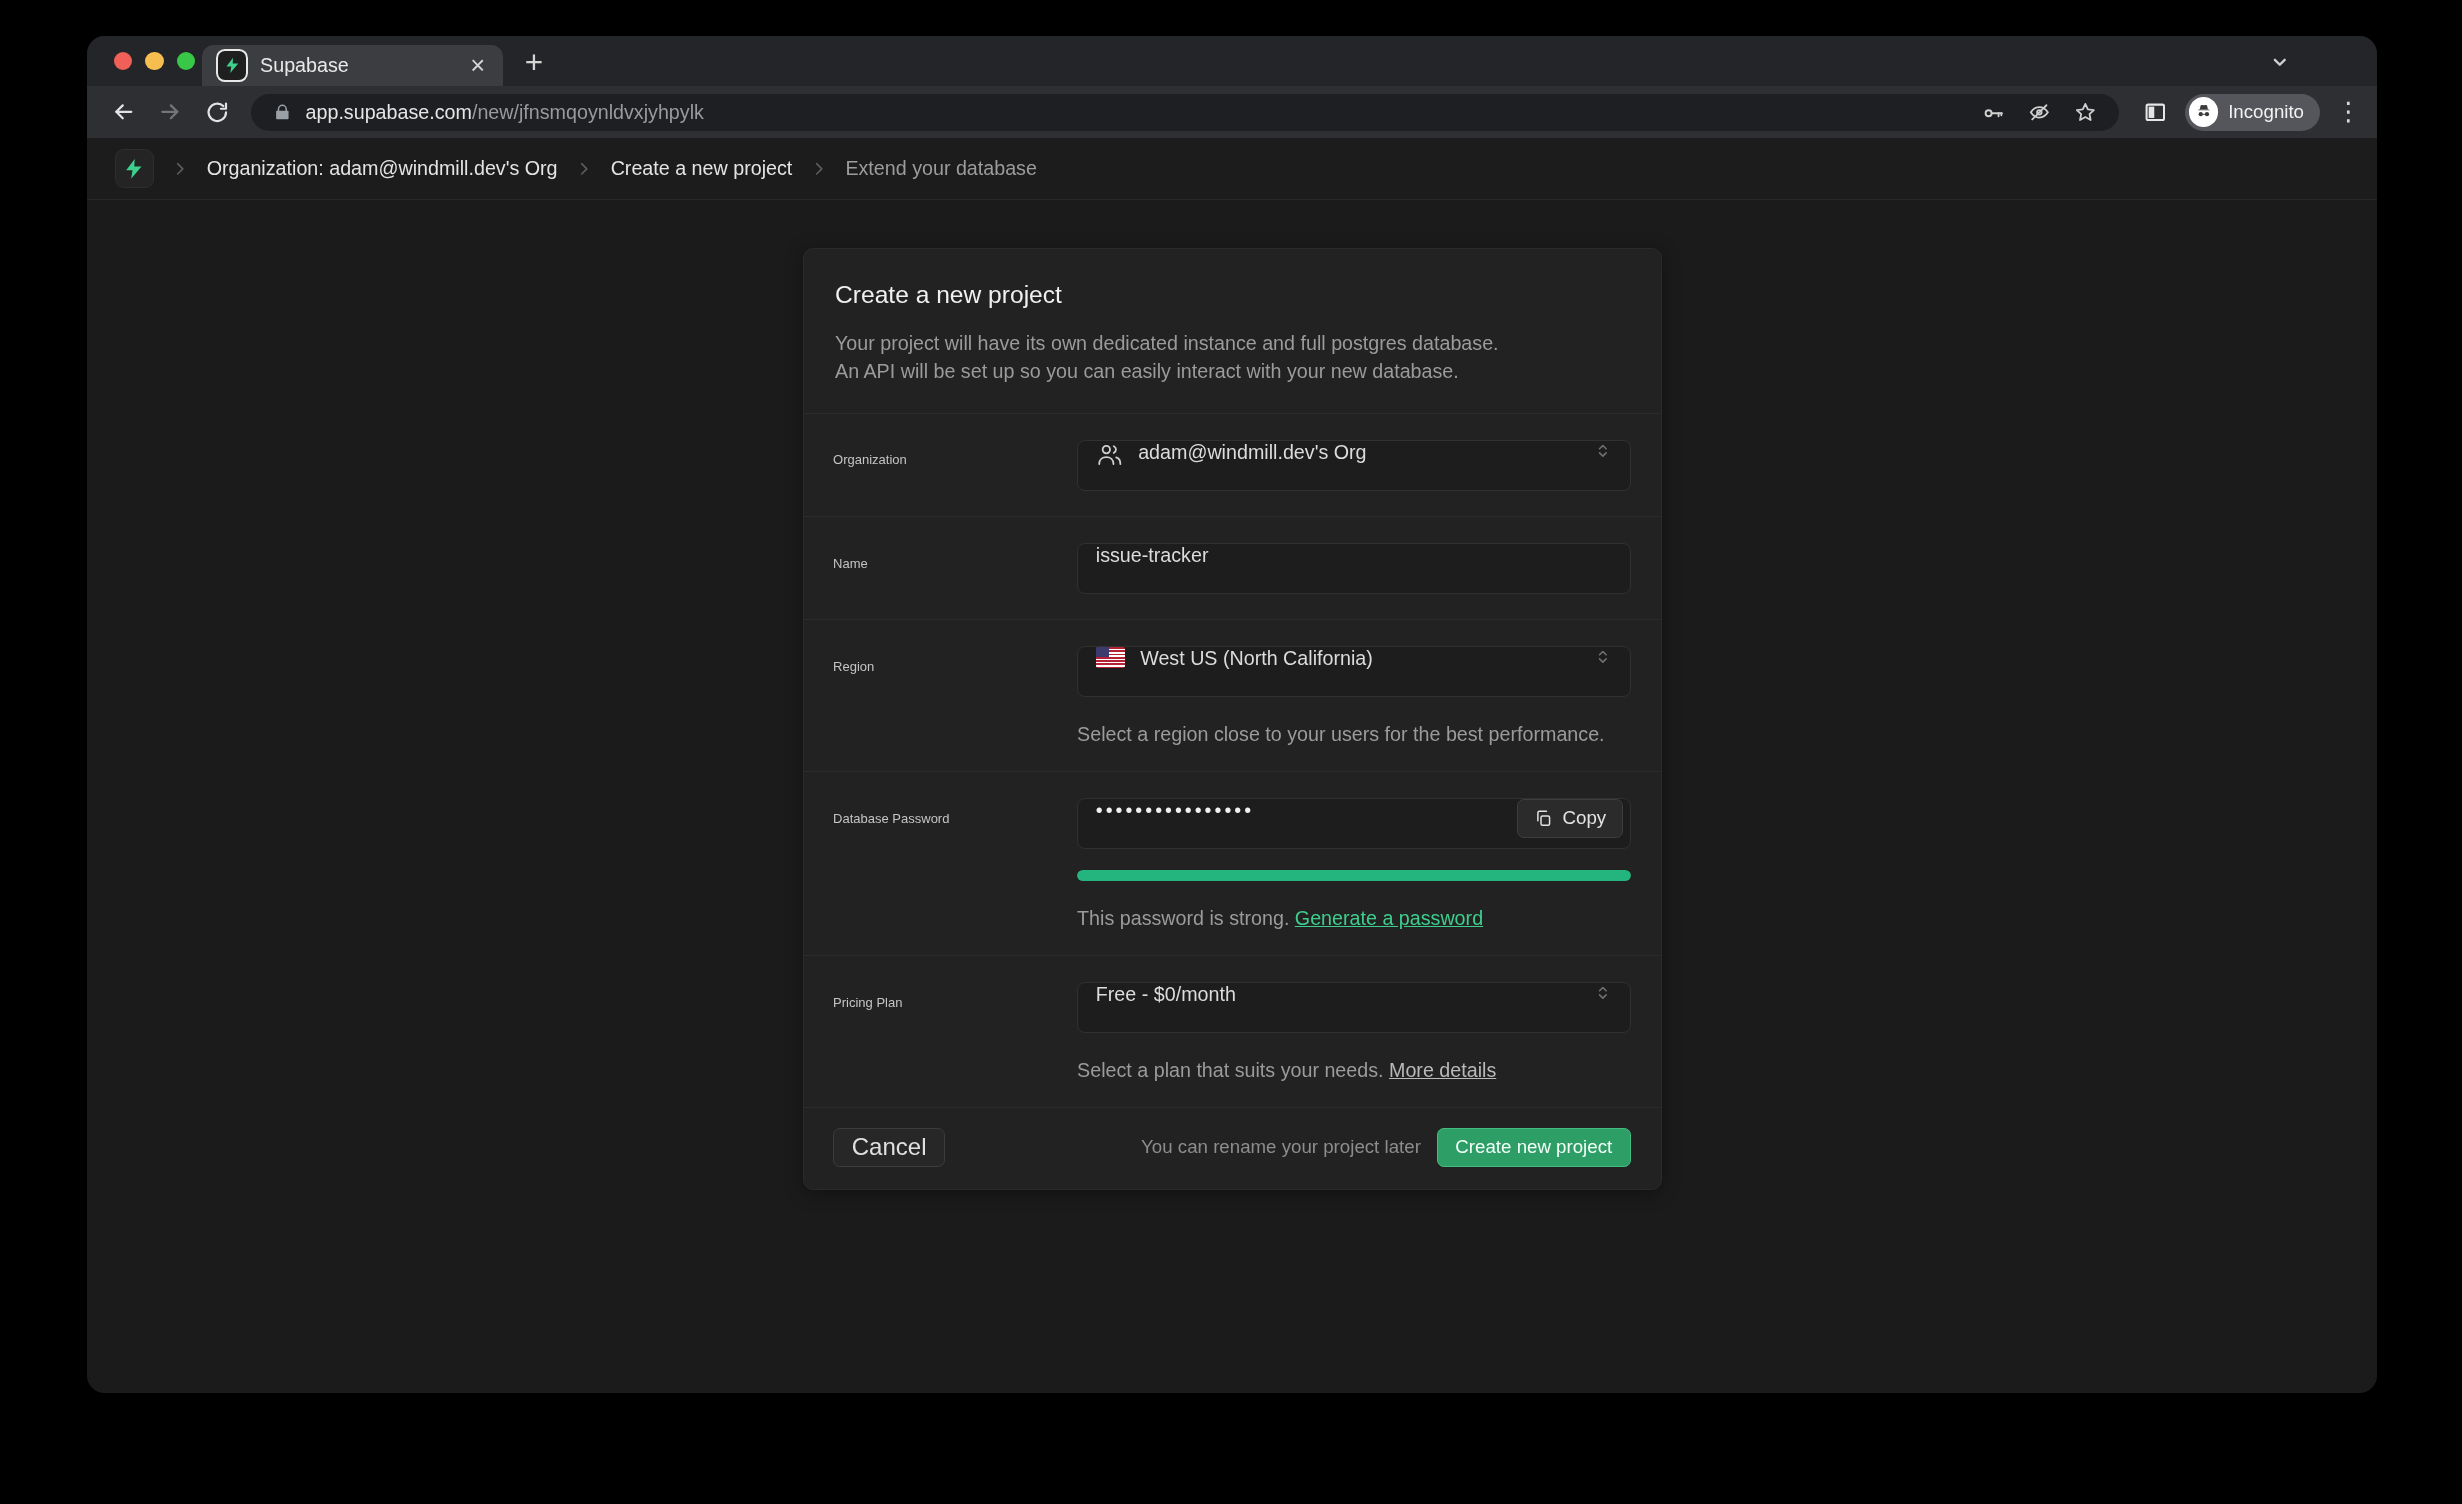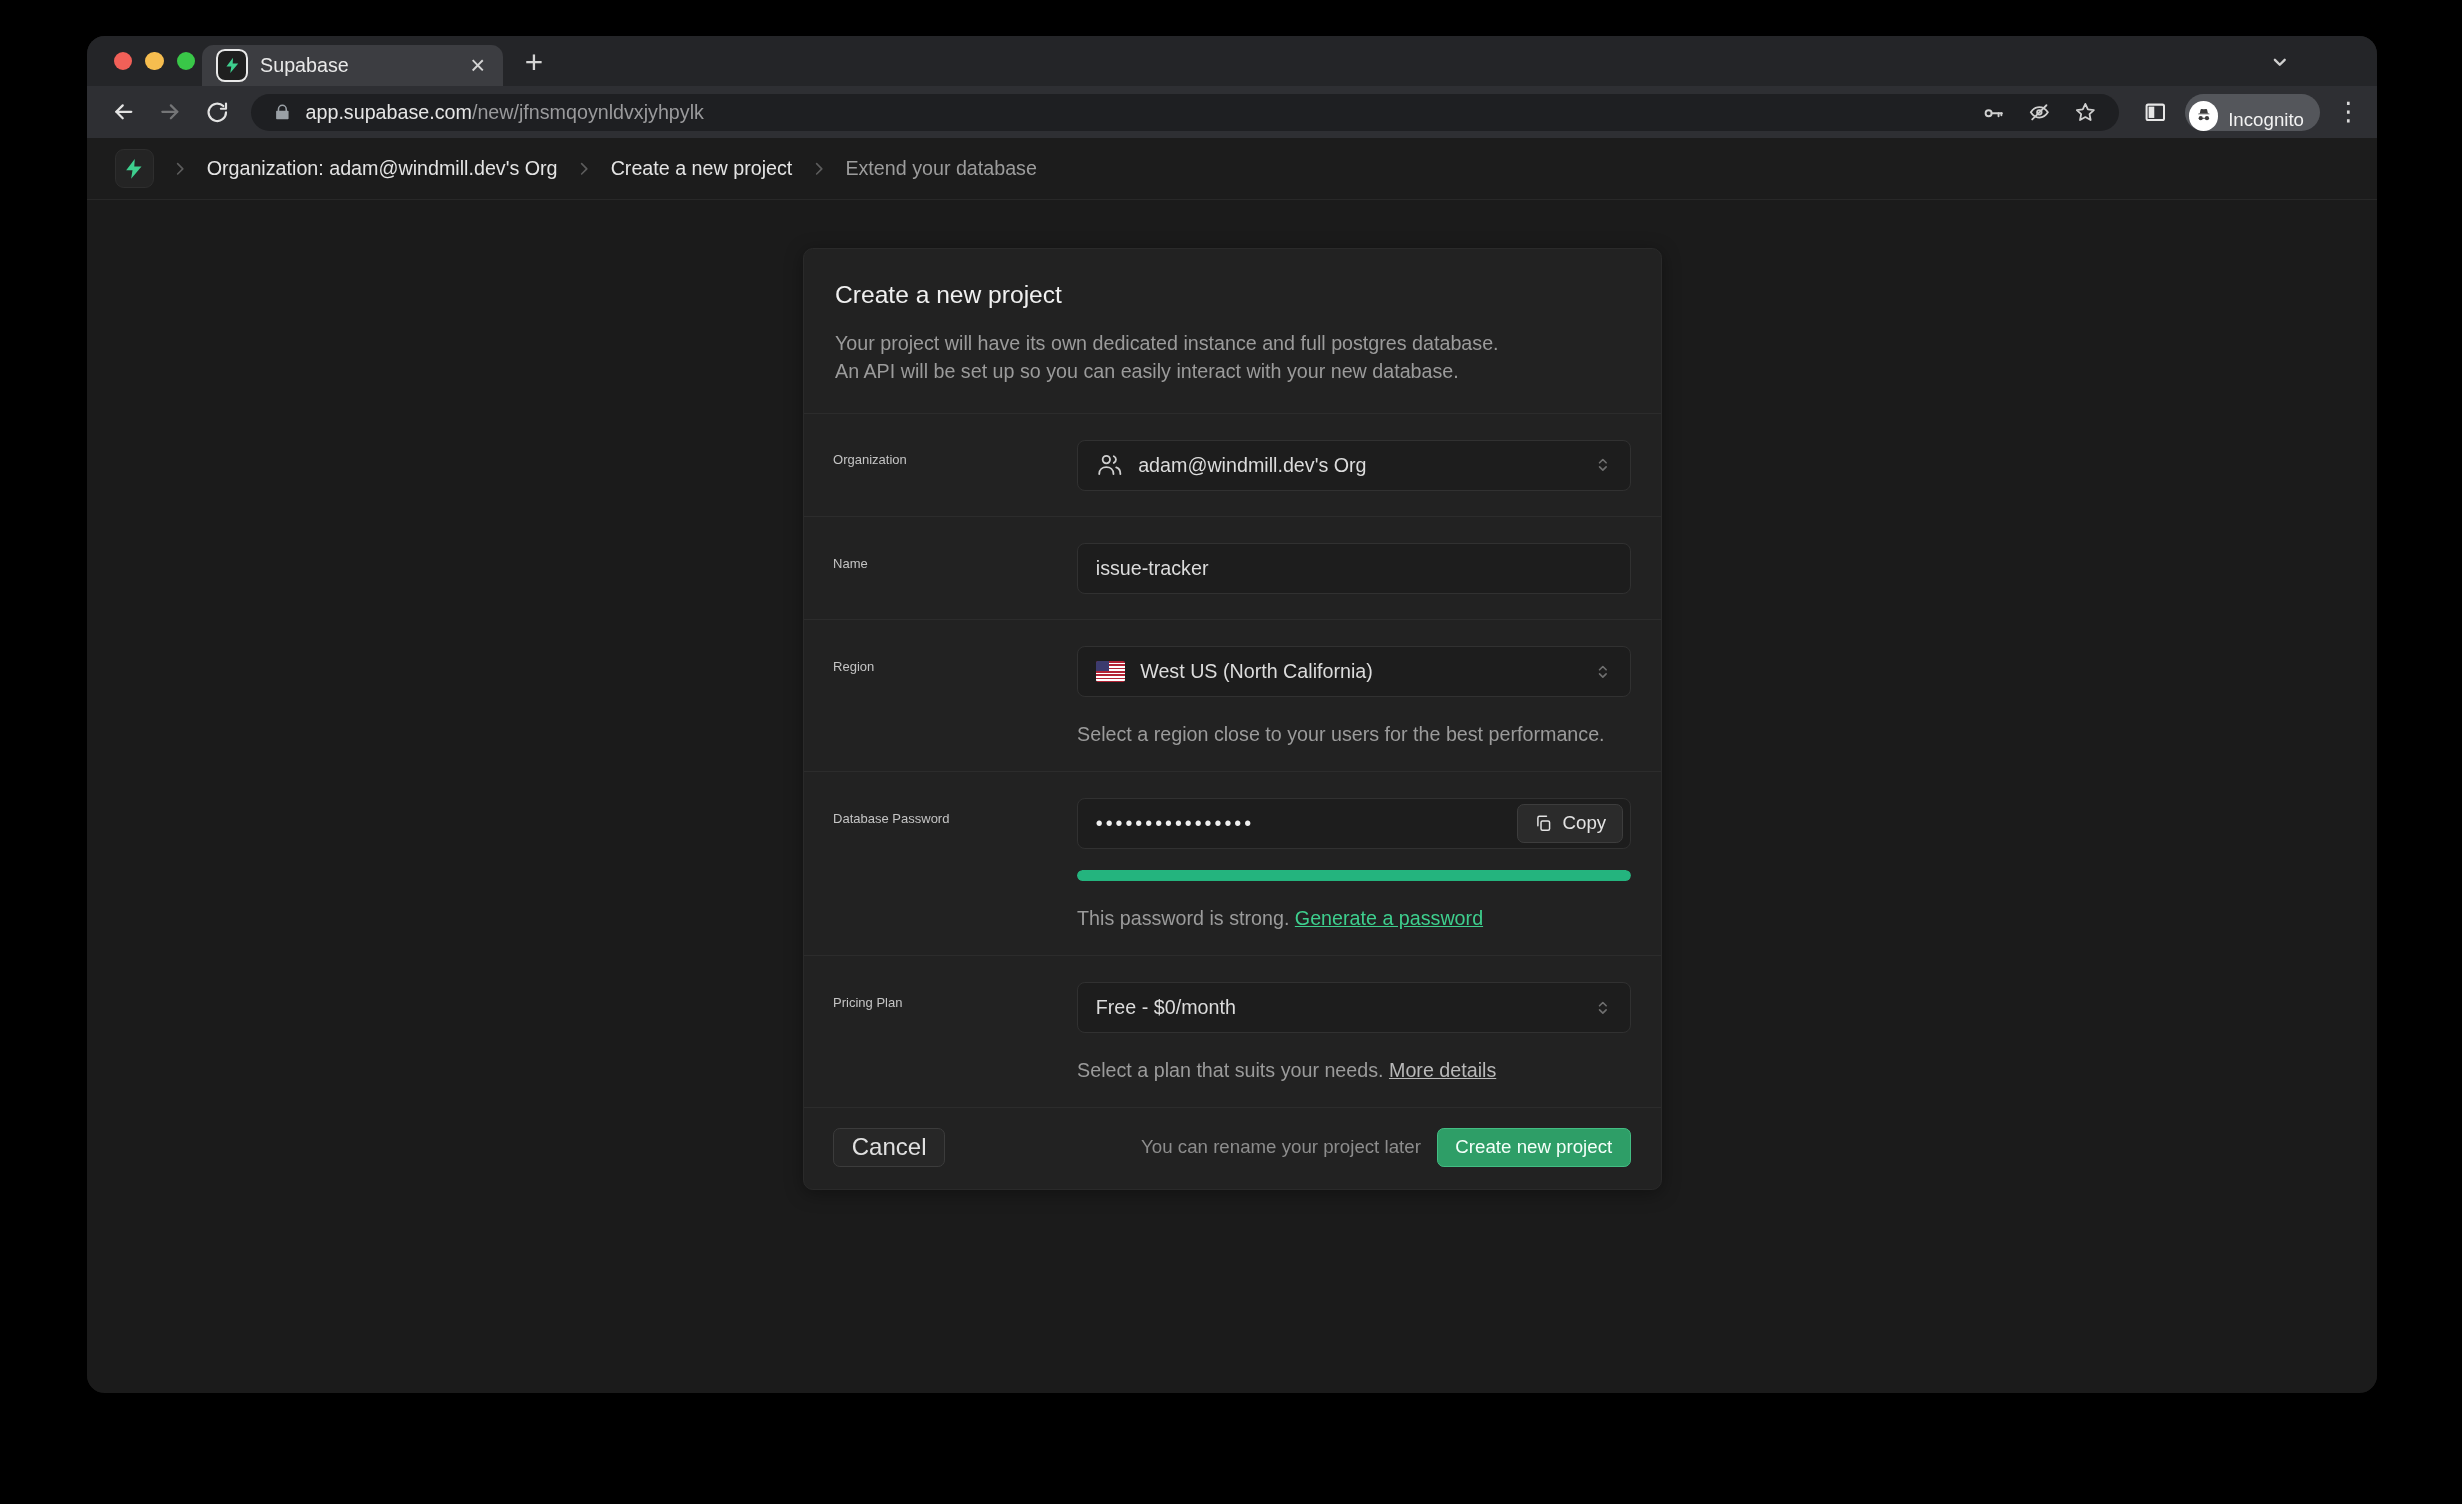--- a/index.html
+++ b/index.html
@@ -39,21 +39,21 @@
     flex:1; height:37px; background:#1e1f22; border-radius:18.7px; margin:0 7.9px;
     display:flex; align-items:center; padding:0 21.7px; gap:13.8px; min-width:0;
   }
   .url-text { font-size:19.7px; color:#e6e6e6; white-space:nowrap; overflow:hidden; flex:0 1 auto; }
   .url-text .path { color:#9a9a9c; }
   .urlspacer { flex:1; }
   .urlicon { color:#cfcfcf; display:flex; align-items:center; flex:0 0 auto; margin-left:9.9px; }
   .sidepanel { margin-left:9.9px; color:#e6e6e6; display:flex; }
   .incog {
     margin-left:11.8px; height:37px; border-radius:18.7px; background:#54565b;
-    display:flex; align-items:flex-end; gap:9.9px; padding:0 15.8px 0 3.9px; flex:0 0 auto;
+    display:flex; align-items:center; gap:9.9px; padding:0 15.8px 0 3.9px; flex:0 0 auto;
   }
   .incog-circle { width:29.6px; height:29.6px; border-radius:50%; background:#fff; display:flex; align-items:center; justify-content:center; }
   .incog-label { color:#f2f2f2; font-size:18.7px; }
   .kebab { margin-left:9.9px; color:#d9d9d9; display:flex; }
   
   .crumbbar { height:62px; background:#1c1c1c; border-bottom:1px solid #282828; display:flex; align-items:center; padding:0 27.6px; gap:17.7px; }
   .logo-tile { width:39px; height:39px; border-radius:8.9px; background:#242424; border:1px solid #2e2e2e; display:flex; align-items:center; justify-content:center; }
   .crumb { font-size:19.7px; color:#e4e4e4; white-space:nowrap; }
   .crumb.dim { color:#9c9c9c; }
   .crumb-chev { color:#5c5c5c; display:flex; }
@@ -64,21 +64,21 @@
     border:1px solid #2a2a2a; box-shadow:0 3.9px 17.7px rgba(0,0,0,.35);
   }
   .card-header { padding:31.5px 31.5px 27.6px; border-bottom:1px solid #2c2c2c; }
   .card-title { font-size:24.6px; color:#f0f0f0; font-weight:400; margin-bottom:21.7px; }
   .card-desc { font-size:19.7px; color:#9b9b9b; line-height:27.6px; }
   .frow { display:flex; padding:25.6px 29.6px; border-bottom:1px solid #2c2c2c; }
   .flabel { flex:0 0 244px; font-size:13px; color:#c4c4c4; padding-top:12.8px; }
   .fcontrol { flex:1; min-width:0; }
   .field {
     position:relative; height:51px; background:#1d1d1d; border:1px solid #313131; border-radius:7.9px;
-    display:flex; align-items:center; padding:0 17.7px; gap:14.8px;
+    display:flex; padding:0 17.7px; gap:14.8px;
   }
   .field-value { font-size:19.7px; color:#dcdcdc; flex:1; white-space:nowrap; overflow:hidden; }
   .updown { color:#6f6f6f; display:flex; flex:0 0 auto; }
   .fieldicon { color:#cfcfcf; display:flex; flex:0 0 auto; }
   .flag { width:29.6px; height:20.7px; border-radius:2px; overflow:hidden; position:relative; flex:0 0 auto;
     background:repeating-linear-gradient(#b22234 0 1.7px, #ffffff 1.7px 3.3px); }
   .flag::after { content:""; position:absolute; left:0; top:0; width:12.8px; height:9.9px; background:#3c3b6e; }
   .pw-dots { font-size:19.7px; color:#f0f0f0; letter-spacing:3px; flex:1; white-space:nowrap; overflow:hidden; }
   .copy-btn {
     height:39px; background:#2b2b2b; border:1px solid #3d3d3d; border-radius:6.9px;

